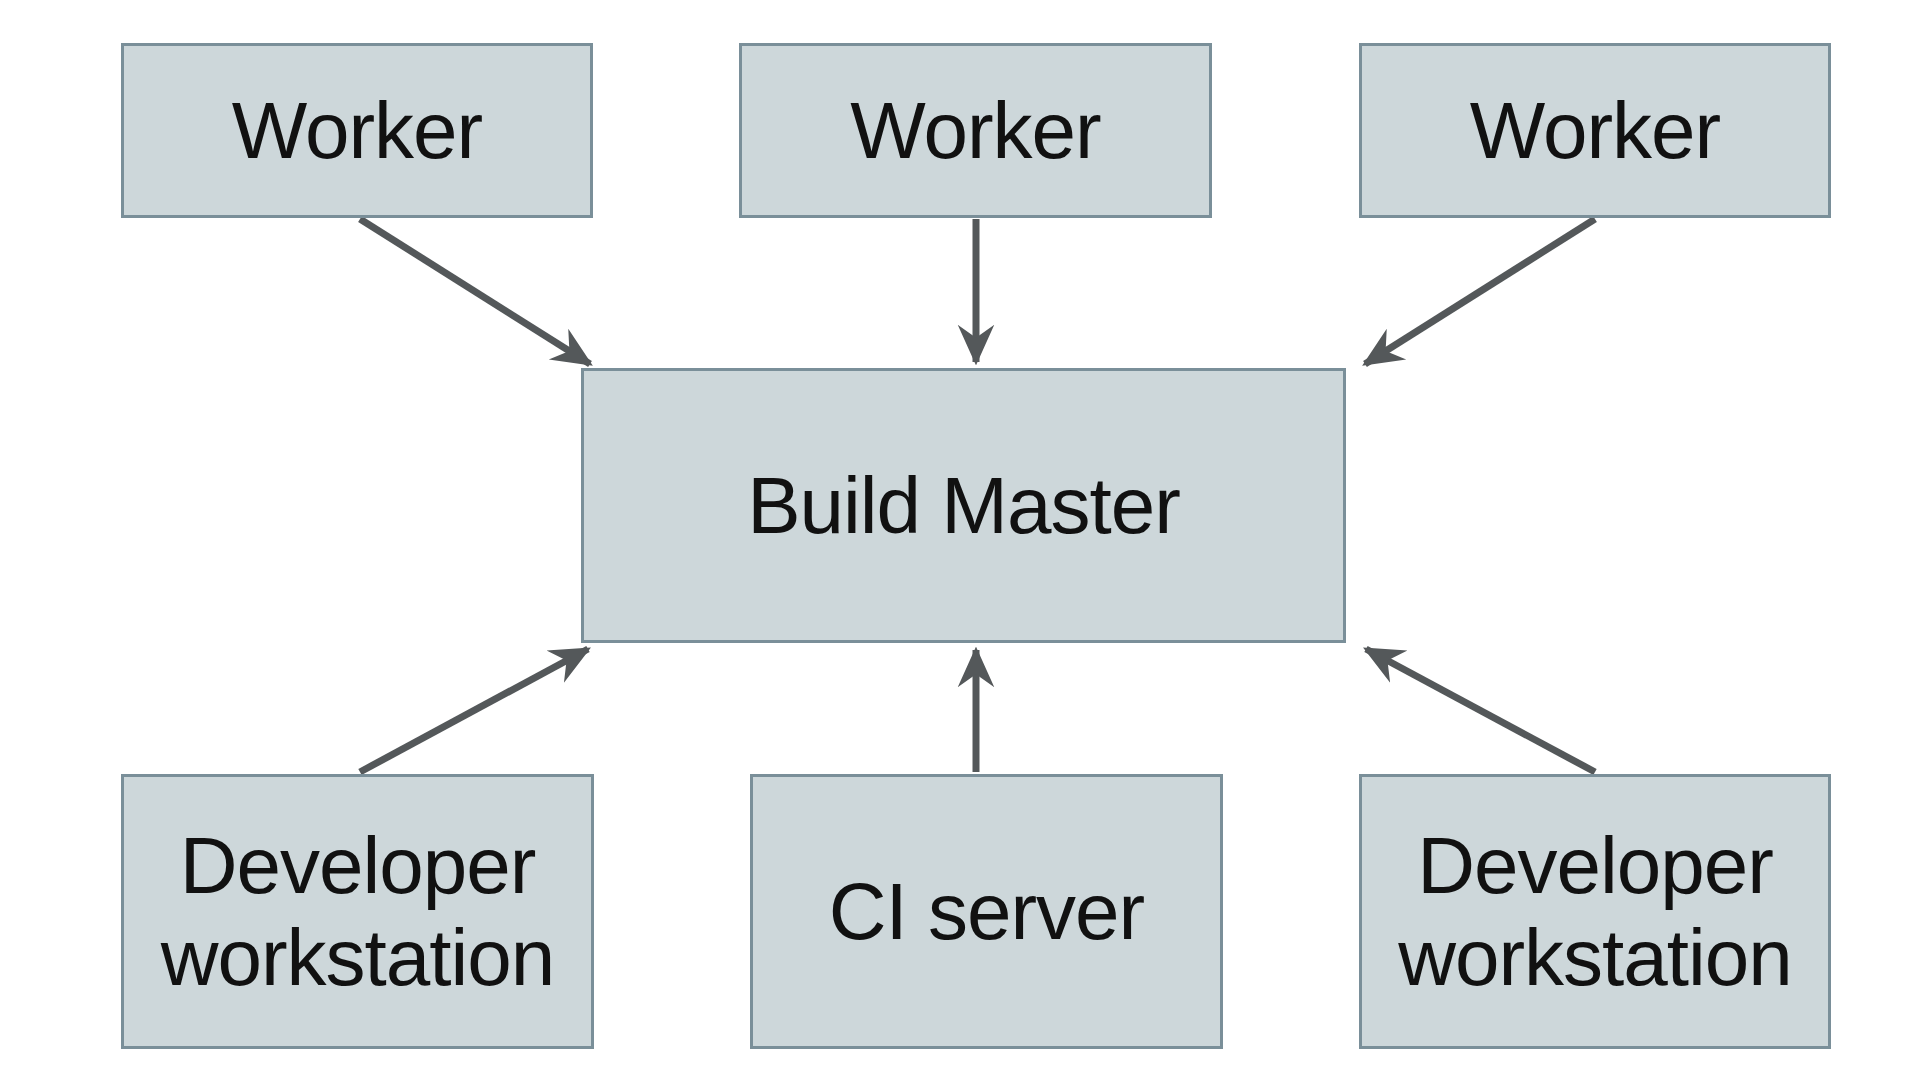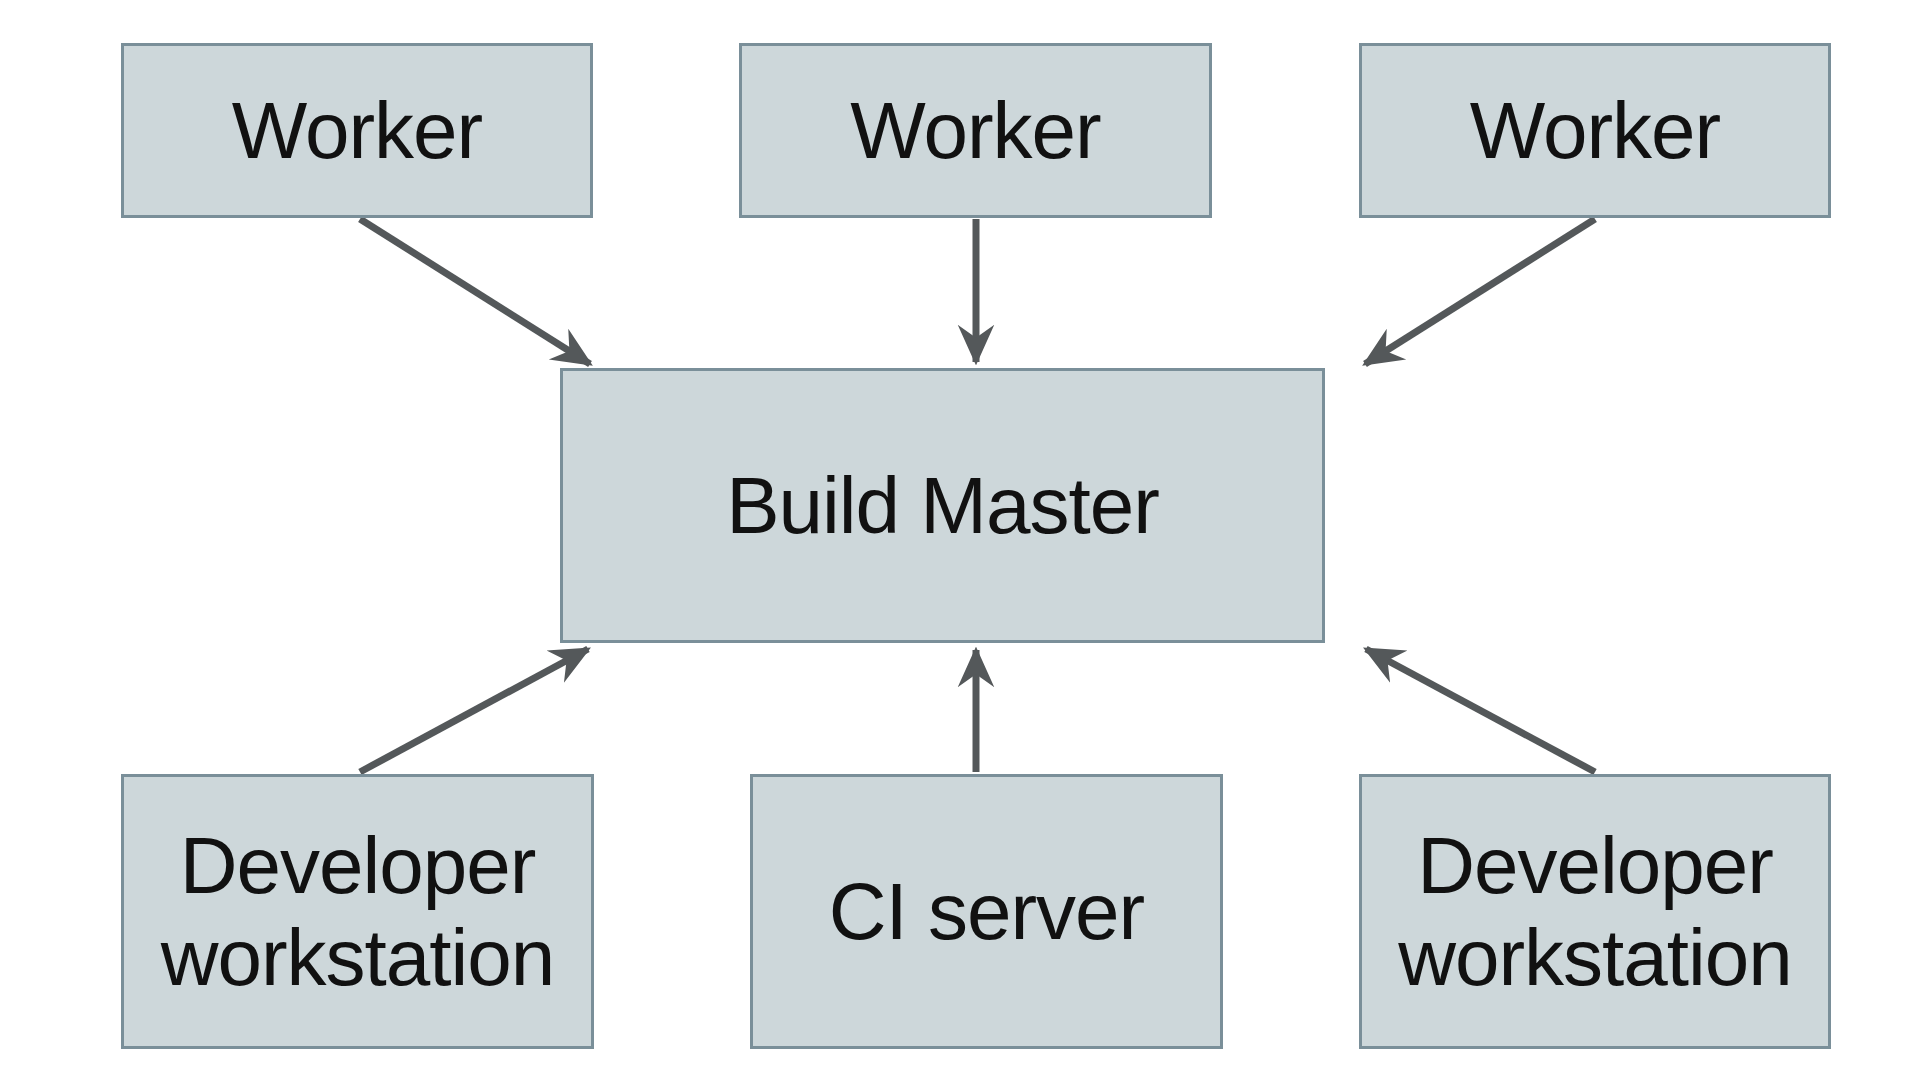--- a/index.html
+++ b/index.html
@@ -30,21 +30,21 @@
     font-size: 80px;
     line-height: 1.15;
     white-space: pre-line;
     letter-spacing: -1px;
   }
   
   .worker-left   { left: 121px;  top: 43px;  width: 472px; height: 175px; }
   .worker-center { left: 739px;  top: 43px;  width: 473px; height: 175px; }
   .worker-right  { left: 1359px; top: 43px;  width: 472px; height: 175px; }
   
-  .build-master  { left: 560px;  top: 368px; width: 765px; height: 275px; }
+  .build-master  { left: 581px;  top: 368px; width: 765px; height: 275px; }
   
   .dev-left      { left: 121px;  top: 774px; width: 473px; height: 275px; }
   .ci-server     { left: 739px;  top: 774px; width: 473px; height: 275px; margin-left: 11px; }
   .dev-right     { left: 1359px; top: 774px; width: 472px; height: 275px; }
 
   svg.arrows {
     position: absolute;
     left: 0;
     top: 0;
     width: 1910px;

